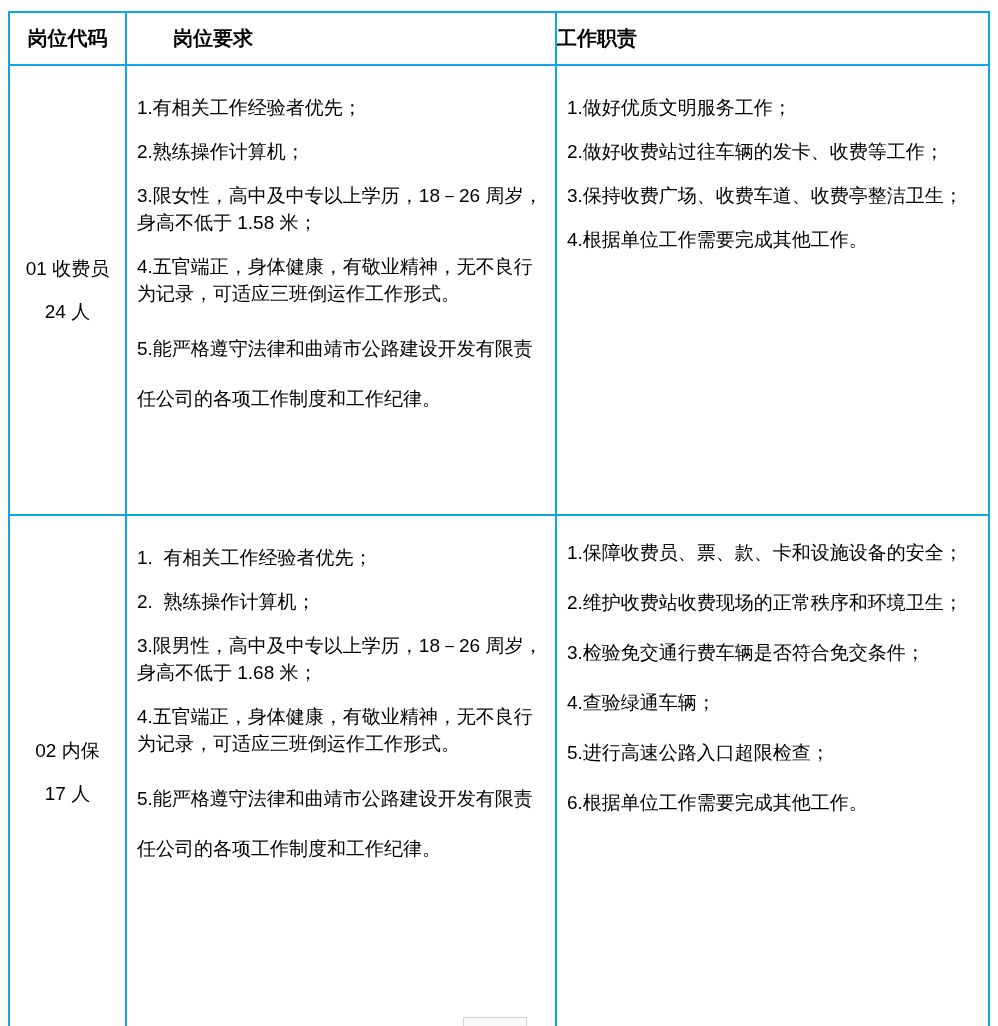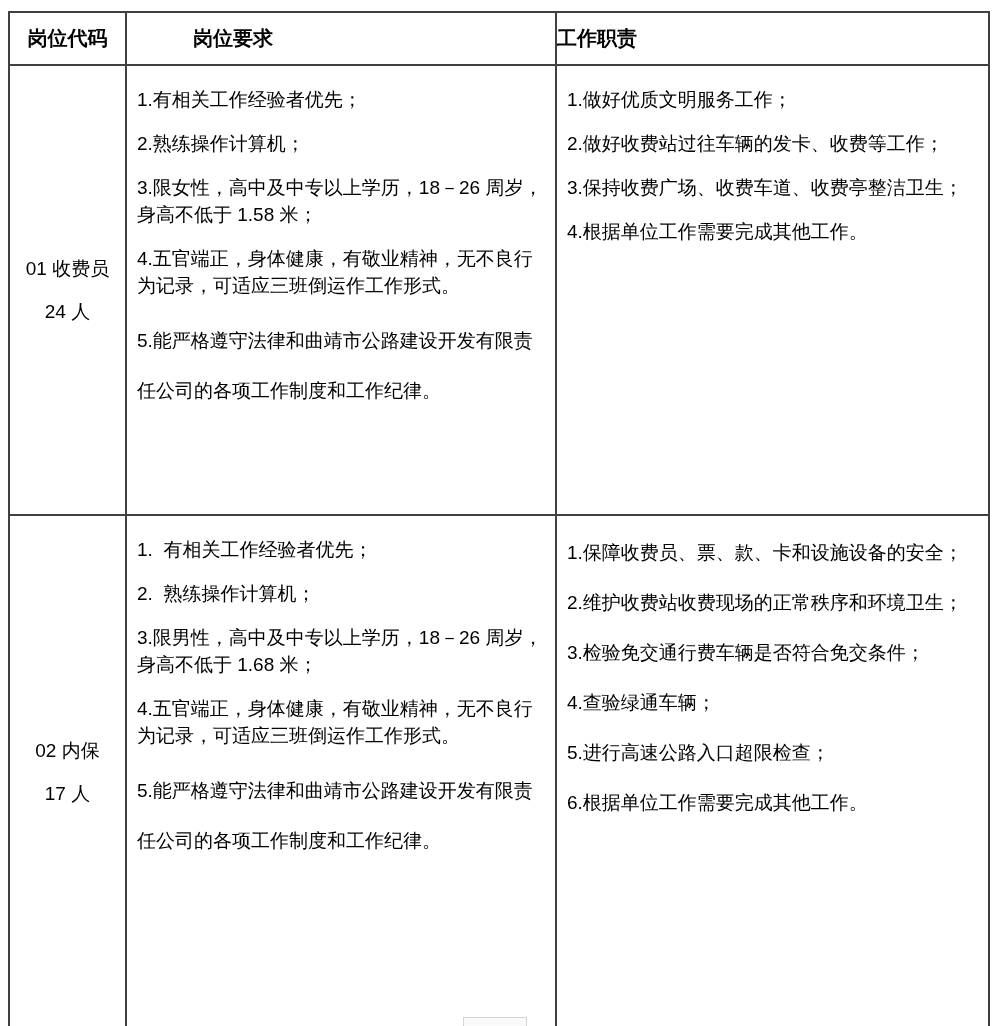--- a/index.html
+++ b/index.html
@@ -11,52 +11,52 @@
   .page{position:relative;width:998px;height:1026px;background:#fff;overflow:hidden;}
   table.job-table{
     position:absolute;left:8px;top:11px;
     width:980px;
     border-collapse:collapse;table-layout:fixed;
     border:2px solid #222;
     border-bottom-width:3px;
     background:#fff;
   }
   .job-table th,.job-table td{
-    border:2px solid #404040;
+    border:2px solid #0ea5e9;
     vertical-align:top;
     overflow:hidden;
   }
   col.c1{width:117px;}
   col.c2{width:430px;}
   col.c3{width:433px;}
   .job-table th{
     height:51px;
     font-size:20px;font-weight:bold;
     vertical-align:middle;
     padding:0;
   }
   th.h-code{text-align:center;}
-  th.h-req{text-align:left;padding-left:66px;}
+  th.h-req{text-align:left;padding-left:46px;}
   th.h-duty{text-align:left;}
   tr.row-1 td{height:436px;}
   tr.row-2 td{height:501px;}
   td.code-cell{
     vertical-align:middle;
     text-align:center;
     font-size:19px;
     padding:0 4px;
   }
   td.code-cell .code-line{line-height:26px;margin-bottom:17px;}
   td.code-cell .count-line{line-height:26px;}
   td.text-cell{
     padding:12px 8px 0 10px;
     font-size:19px;
   }
   td.text-cell p{
-    margin:8px 0 17px 0;
+    margin:16px 0 17px 0;
     line-height:27px;
     white-space:pre-wrap;
     word-break:break-all;
   }
   td.text-cell p.loose{
     line-height:50px;
     margin:0;
   }
   .bottom-artifact{
     position:absolute;left:463px;top:1017px;

